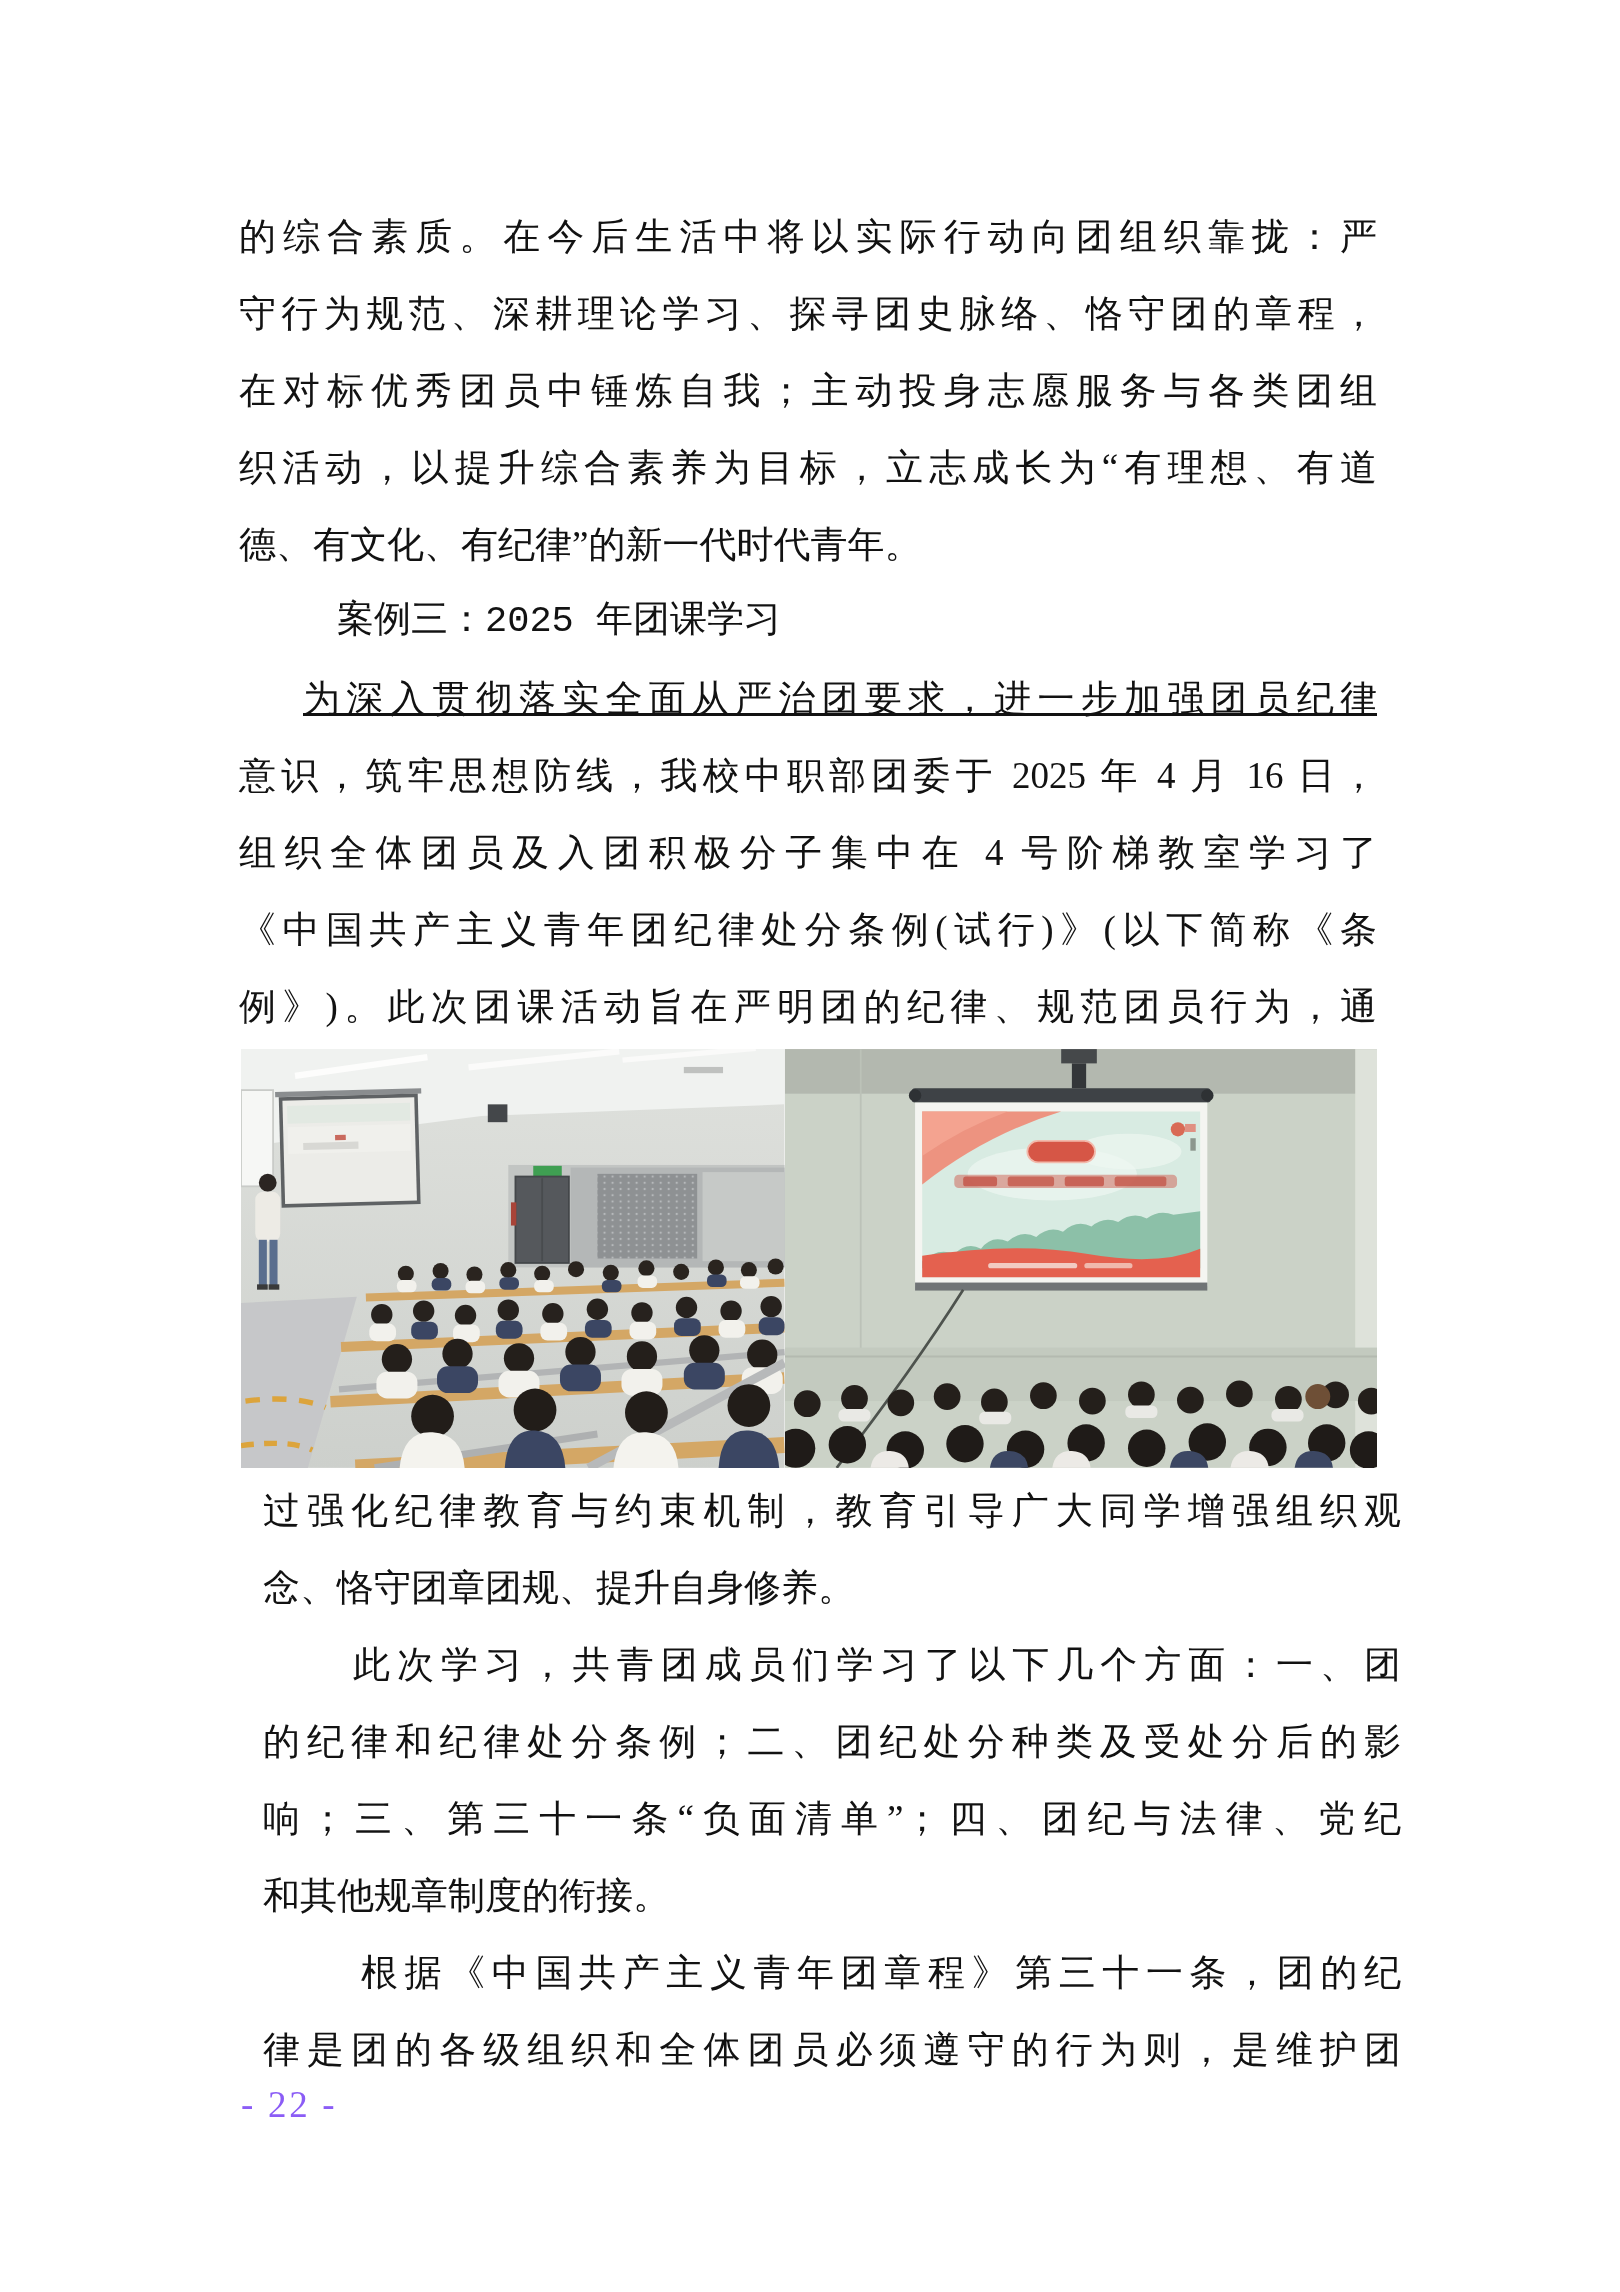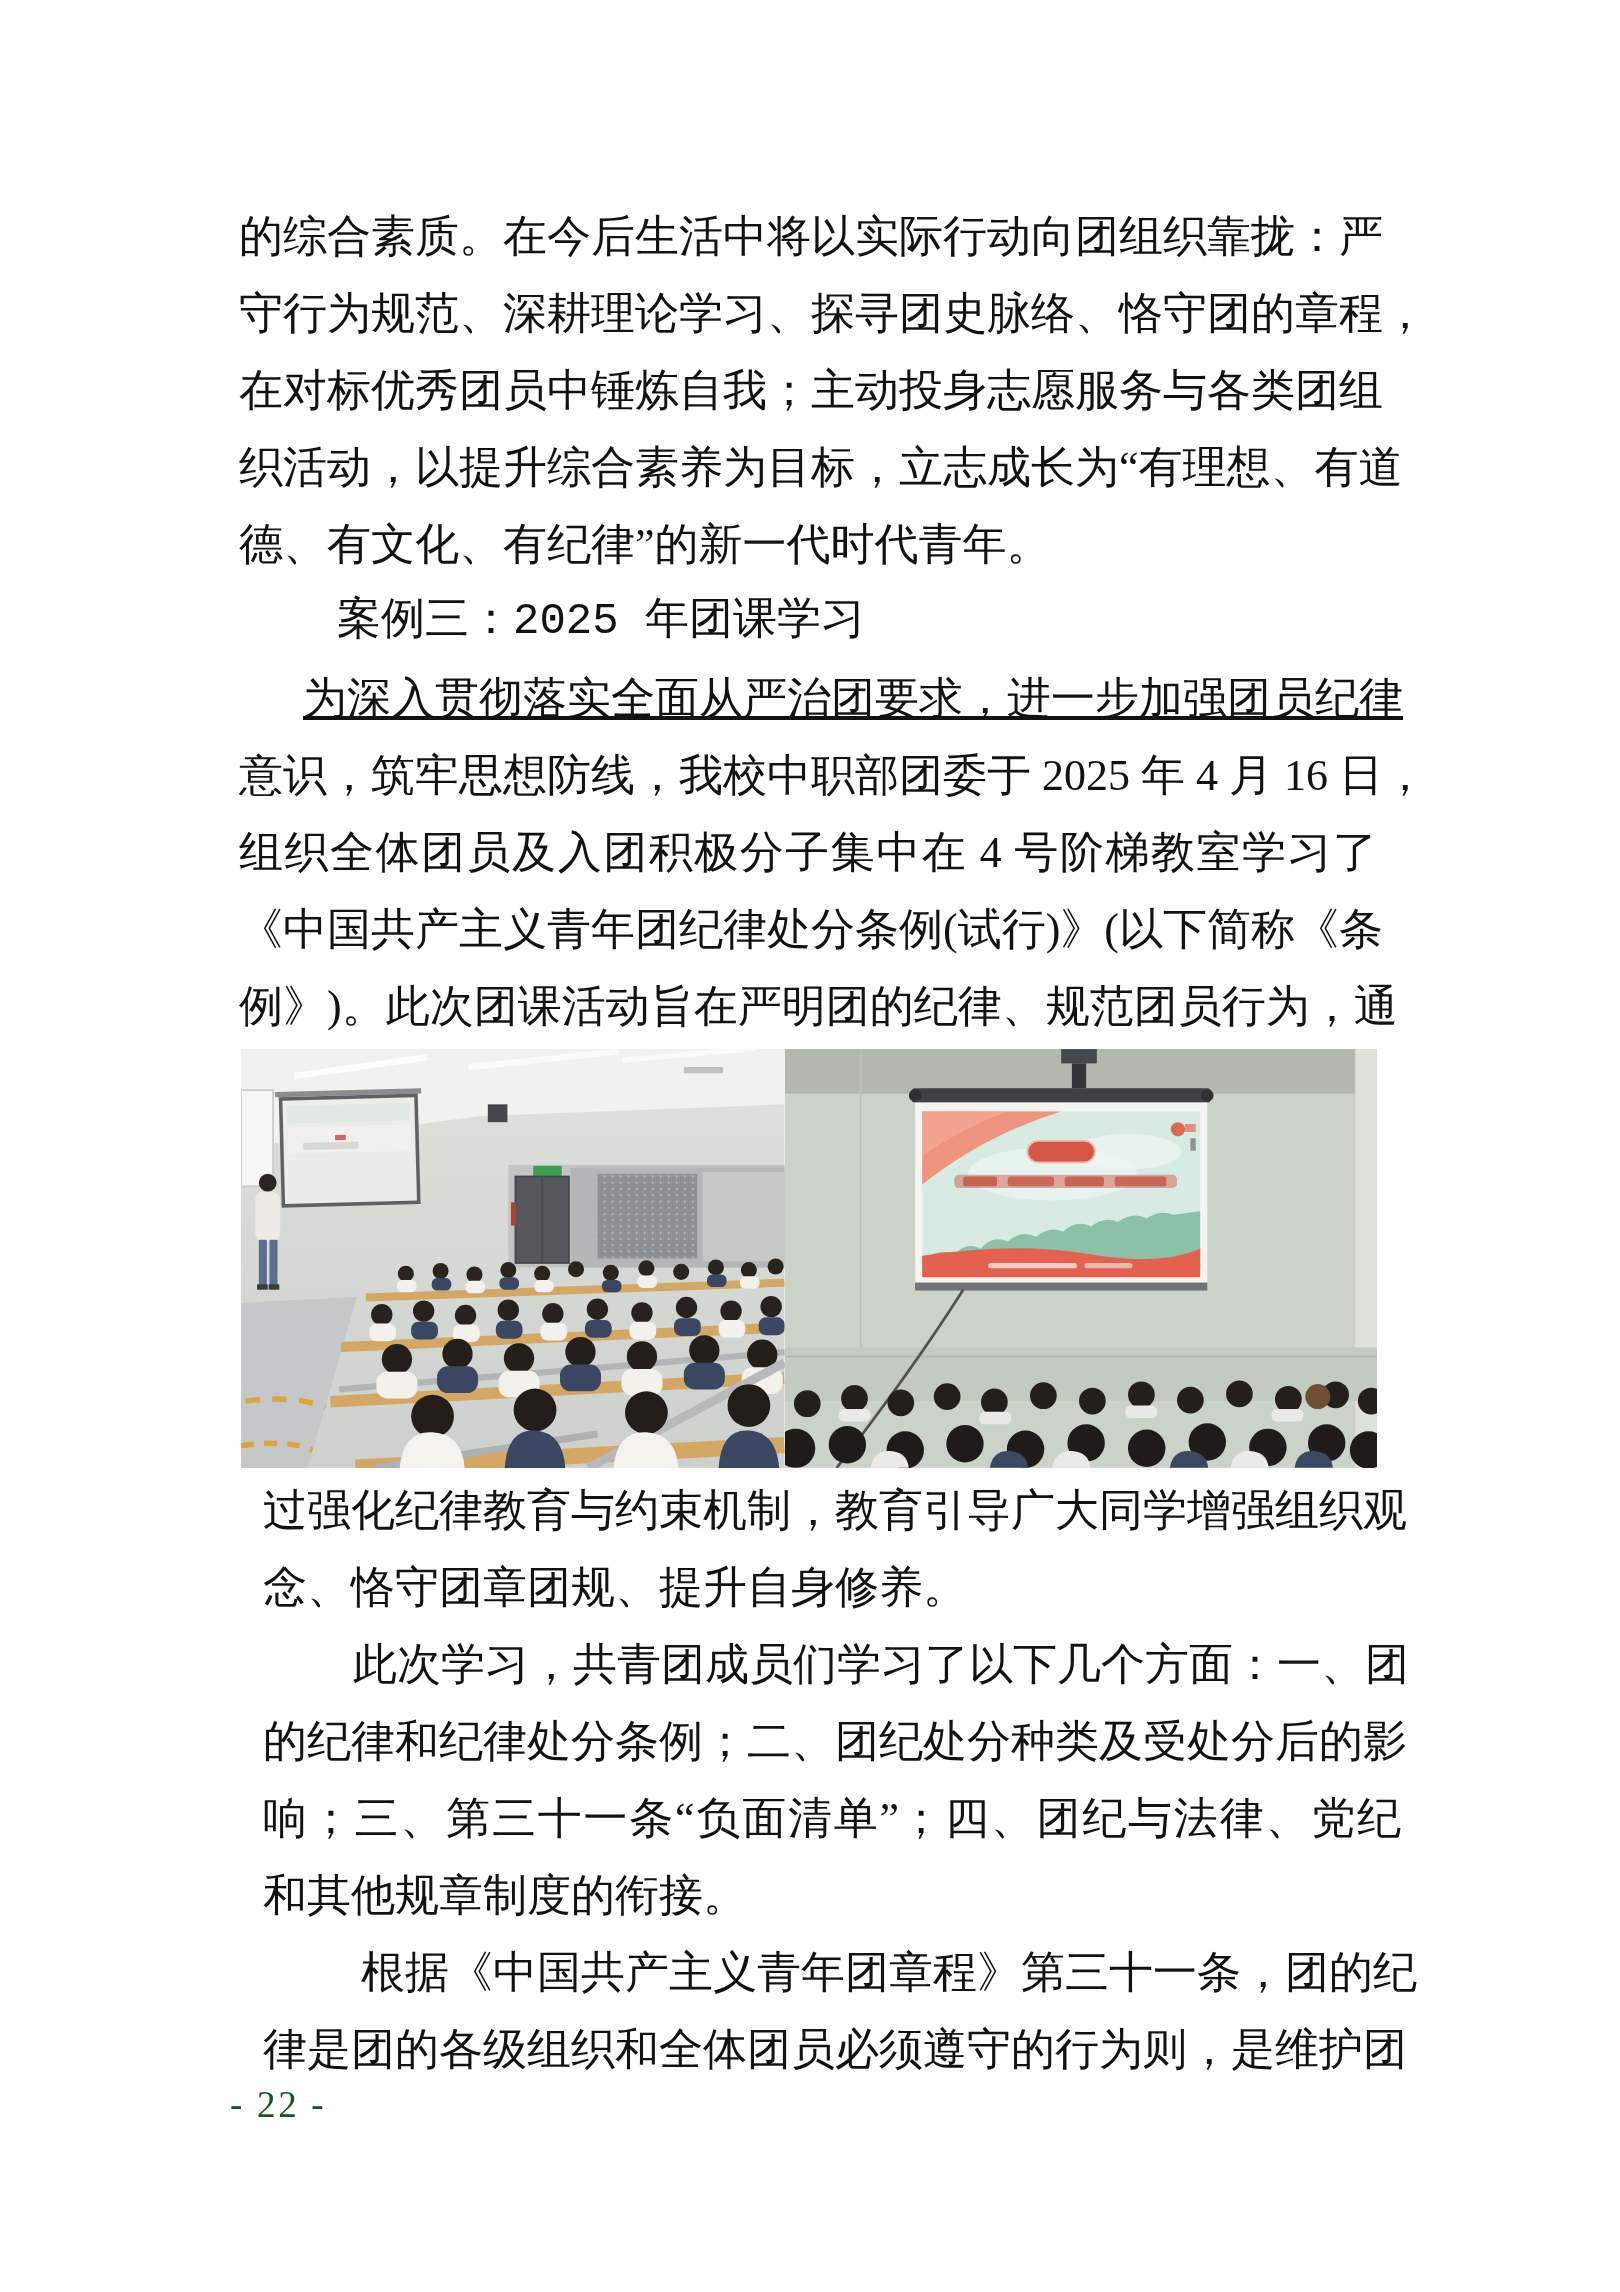--- a/index.html
+++ b/index.html
@@ -4,32 +4,32 @@
 <style>
   html,body{margin:0;padding:0;background:#ffffff;}
   .page{
     position:relative;width:1621px;height:2293px;background:#ffffff;
     font-family:"Liberation Serif","DejaVu Serif",serif;color:#121212;overflow:hidden;
   }
   .text-block{position:absolute;left:239px;width:1138px;}
   .text-block.top{top:198px;}
   .text-block.bottom{top:1472px;margin-left:24px;}
   .line{
-    height:77px;line-height:77px;font-size:44px;white-space:nowrap;
+    height:77px;line-height:77px;font-size:37px;white-space:nowrap;
     text-align:left;letter-spacing:0;
   }
   .line.just{
     text-align:justify;text-align-last:justify;-moz-text-align-last:justify;
     text-justify:inter-character;
   }
   .photo-row{position:absolute;left:241px;top:1049px;width:1136px;height:419px;display:flex;}
   .photo-row svg{display:block;}
   .page-footer{
-    position:absolute;left:230px;top:2078px;height:53px;line-height:53px;
-    font-size:37px;letter-spacing:2.7px;color:#14532d;
+    position:absolute;left:241px;top:2078px;height:53px;line-height:53px;
+    font-size:37px;letter-spacing:2.7px;color:#8b5cf6;
   }
 </style>
 </head>
 <body>
 
 <div class="page">
 
   <div class="text-block top" id="lines-top">
       <div class="line just">的综合素质。在今后生活中将以实际行动向团组织靠拢：严</div>
       <div class="line just">守行为规范、深耕理论学习、探寻团史脉络、恪守团的章程，</div>

